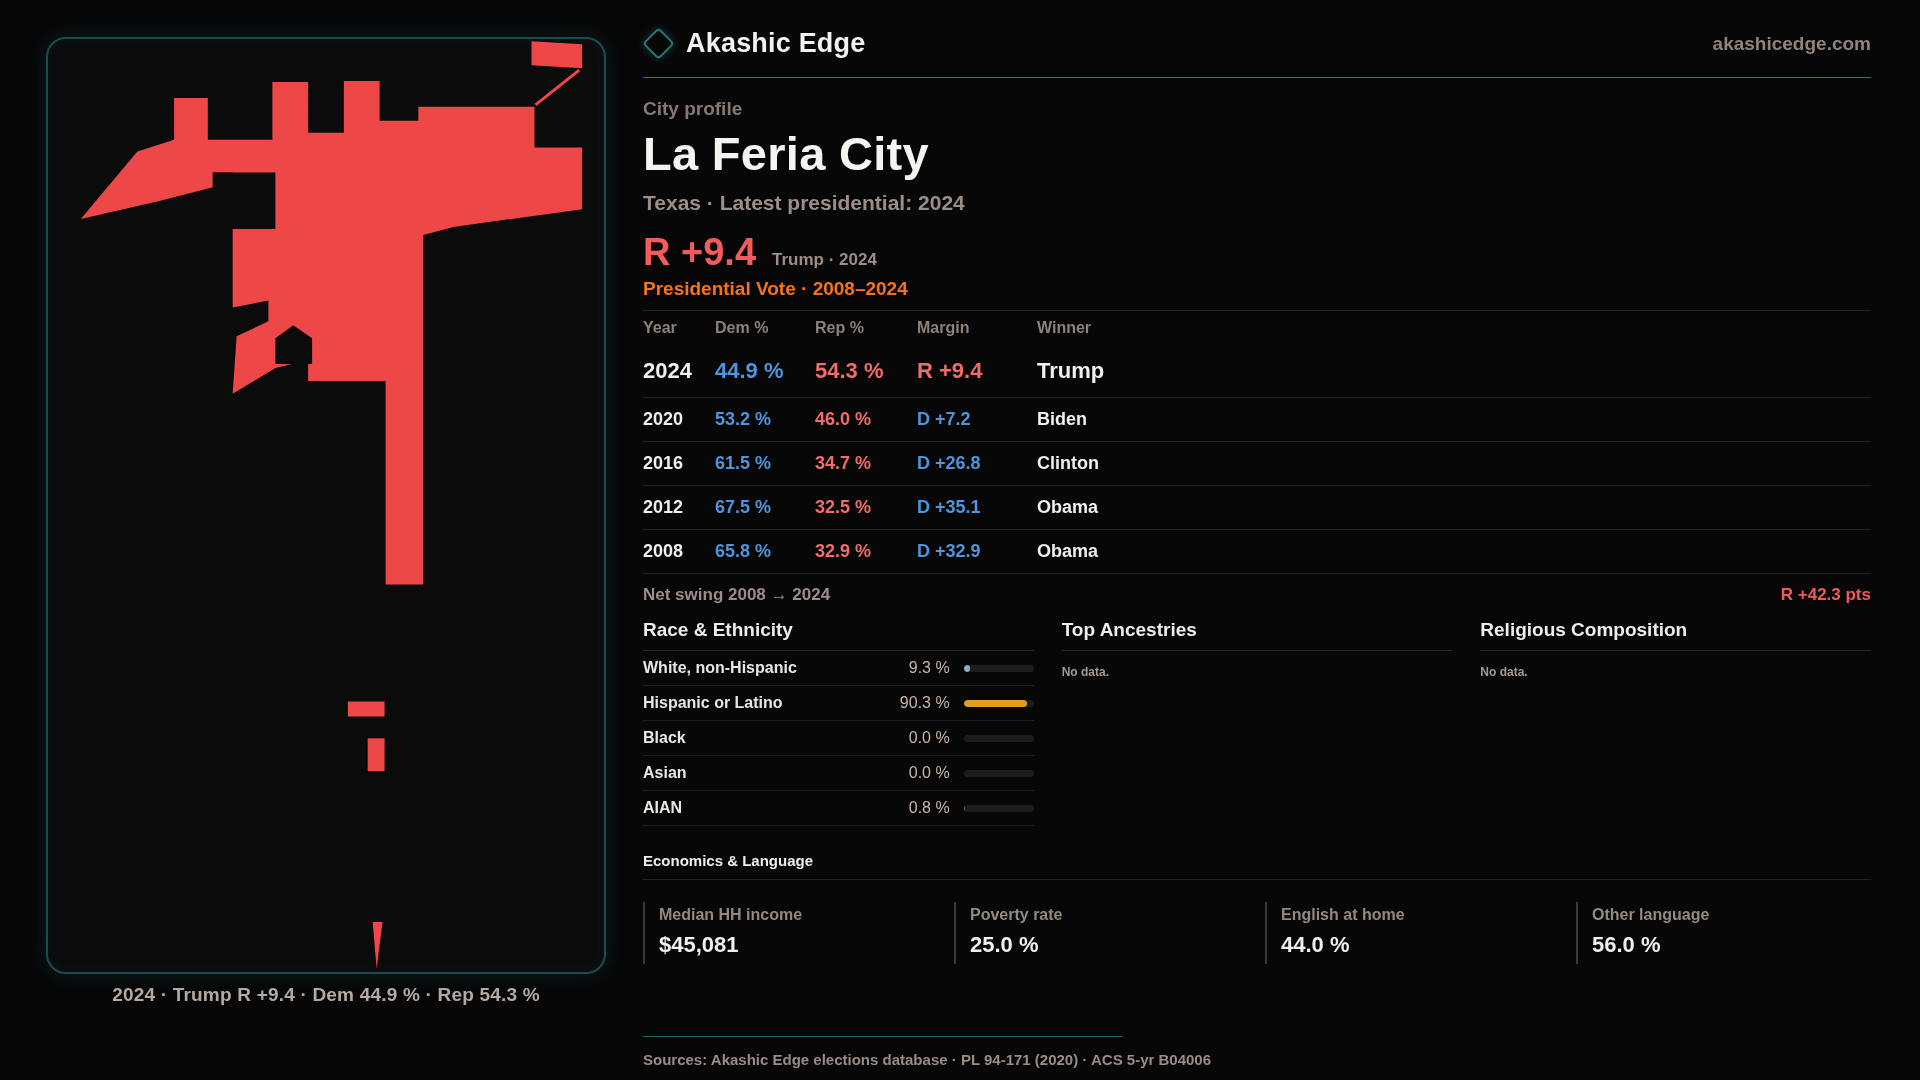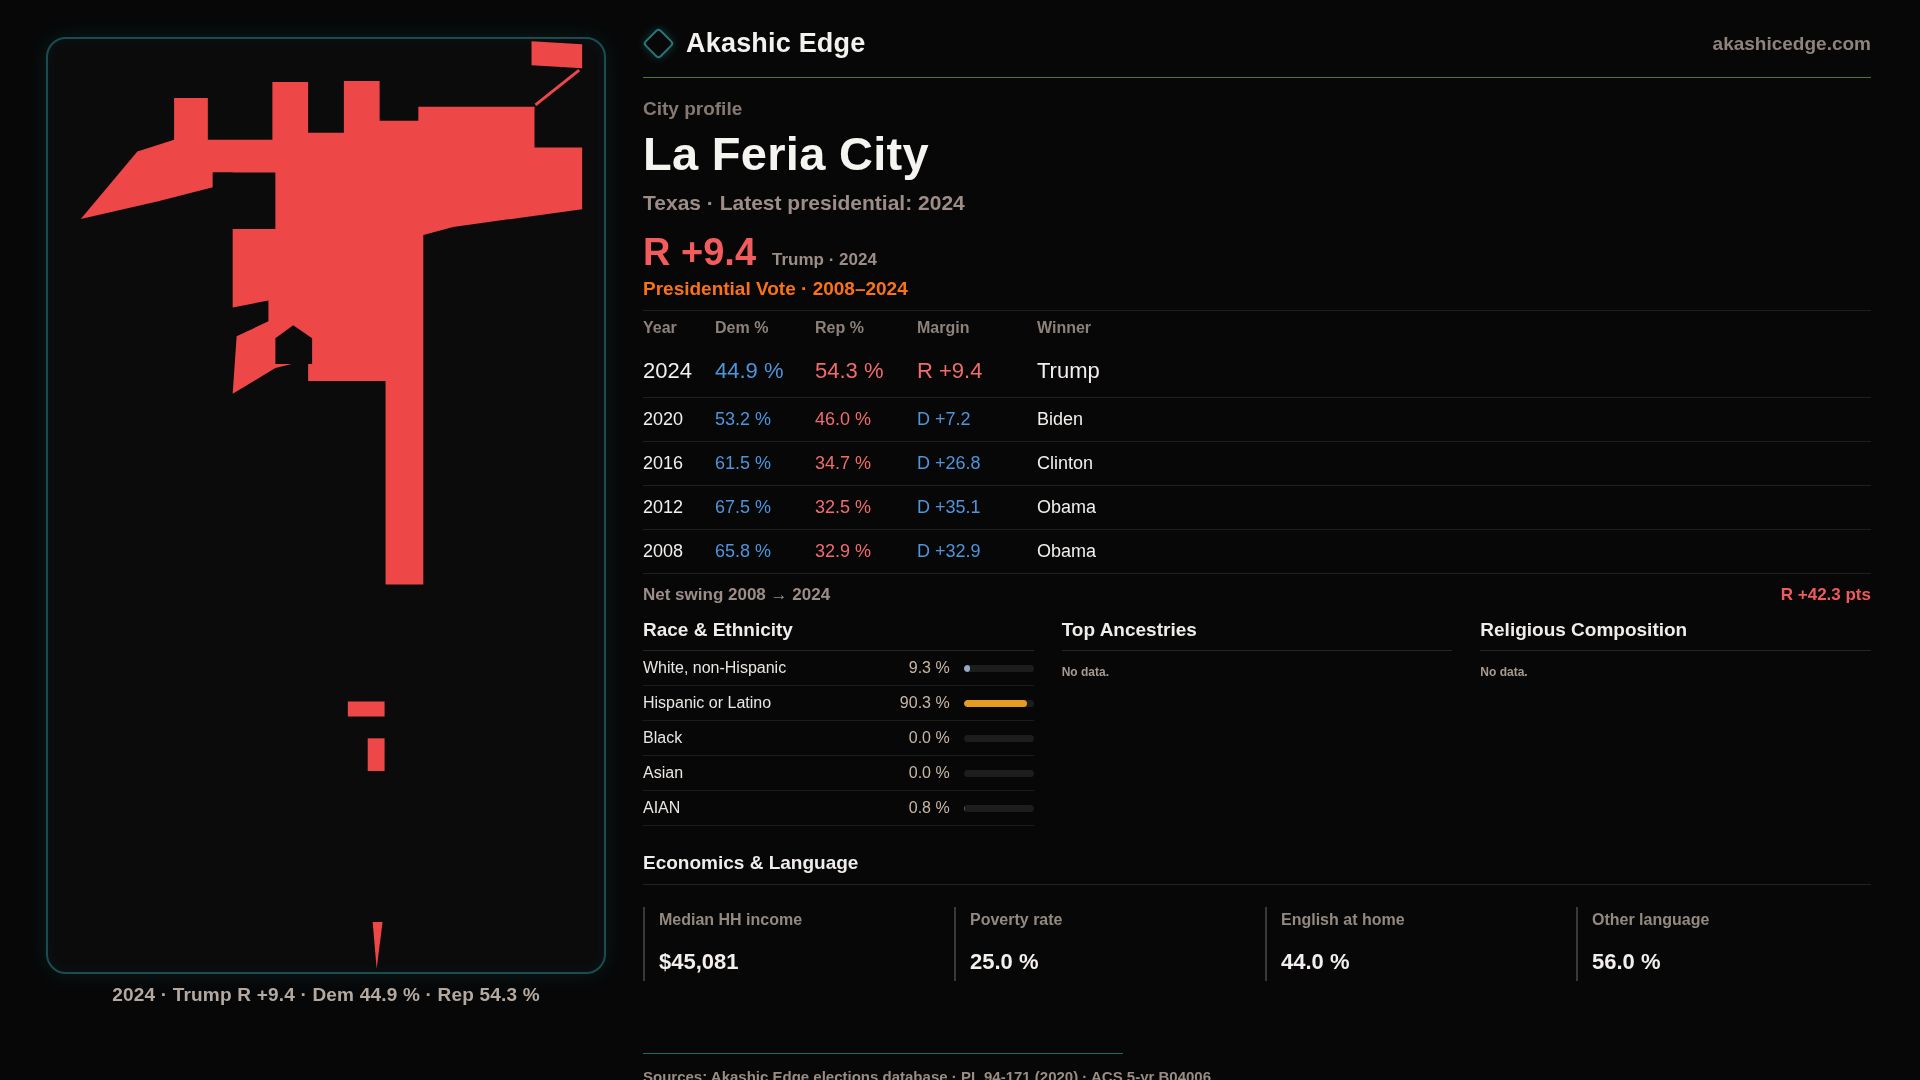--- a/index.html
+++ b/index.html
@@ -31,47 +31,47 @@
   .lead{ margin-top:16px; display:flex; align-items:baseline; gap:16px; }
   .lead-margin{ font-size:38px; font-weight:bold; color:#f25c5c; }
   .lead-detail{ font-size:17px; font-weight:bold; color:#9c8e87; }
 
   .vote-title{ margin-top:4px; font-size:19px; font-weight:bold; color:#f97316; padding-bottom:10px; }
 
   .vote-table{ border-top:1px solid #1f1f1f; }
   .vrow{ display:grid; grid-template-columns:72px 100px 102px 120px 1fr; align-items:baseline; }
   .vrow.head{ padding:8px 0; }
   .vrow.head span{ font-size:16px; font-weight:bold; color:#8d827a; }
-  .vrow.data{ padding:11px 0; border-bottom:1px solid #1f1f1f; font-size:18px; font-weight:normal; }
+  .vrow.data{ padding:11px 0; border-bottom:1px solid #1f1f1f; font-size:18px; font-weight:bold; }
   .vrow.data.featured{ padding:13px 0; font-size:22px; }
   .v-year{ color:#f2efec; } .v-winner{ color:#f2efec; }
   .val-dem{ color:#4e95dc; } .val-rep{ color:#f26c6c; }
 
   .net-swing{ display:flex; padding:11px 0 0 0; font-size:17px; font-weight:bold; }
   .net-swing .ns-label{ color:#9c8e87; }
   .net-swing .ns-value{ margin-left:auto; color:#ef5a5a; }
 
   .sections{ margin-top:14px; display:grid; grid-template-columns:1fr 1fr 1fr; gap:16px 28px; }
   .sec-head{ font-size:19px; font-weight:bold; color:#efece9; padding-bottom:9px;
              border-bottom:1px solid #262626; }
   .no-data{ margin-top:14px; font-size:12px; font-weight:bold; color:#a59a91; }
 
   .race-row{ display:grid; grid-template-columns:1fr 86px 70px; align-items:center; gap:0 14px;
              padding:8px 0; border-bottom:1px solid #1c1c1c; }
-  .race-label{ font-size:16px; font-weight:normal; color:#eae6e2; }
+  .race-label{ font-size:16px; font-weight:bold; color:#eae6e2; }
   .race-value{ font-size:16px; font-weight:normal; color:#c8b7a6; text-align:right; }
   .race-bar{ height:7px; background:#1d1d1e; border-radius:4px; overflow:hidden; }
   .race-bar i{ display:block; height:100%; border-radius:4px; }
 
-  .econ-head{ margin-top:26px; font-size:19px; font-weight:bold; color:#efece9;
+  .econ-head{ margin-top:26px; font-size:15px; font-weight:bold; color:#efece9;
               padding-bottom:10px; border-bottom:1px solid #222; }
   .cards{ margin-top:22px; display:grid; grid-template-columns:repeat(4,1fr); gap:0 16px; }
   .card{ border-left:2px solid #3c3835; padding:4px 0 6px 14px; }
   .card-label{ font-size:16px; font-weight:bold; color:#93897f; }
-  .card-value{ margin-top:20px; font-size:22px; font-weight:bold; color:#f2efec; }
+  .card-value{ margin-top:8px; font-size:22px; font-weight:bold; color:#f2efec; }
 
   .footer{ margin-top:72px; }
   .footer-rule{ width:480px; height:0; border-top:1.5px solid #1b686c; }
   .sources{ margin-top:14px; font-size:15px; font-weight:bold; color:#998c84; }
 </style>
 </head>
 <body>
 
 <div class="map-panel">
   <svg id="city-map" viewBox="0 0 560 937">

